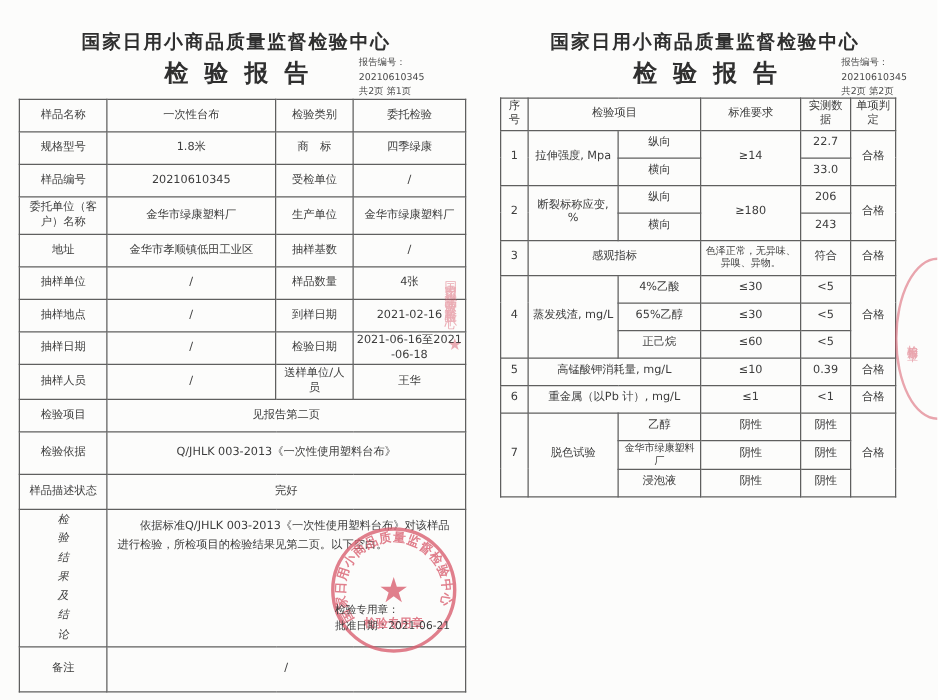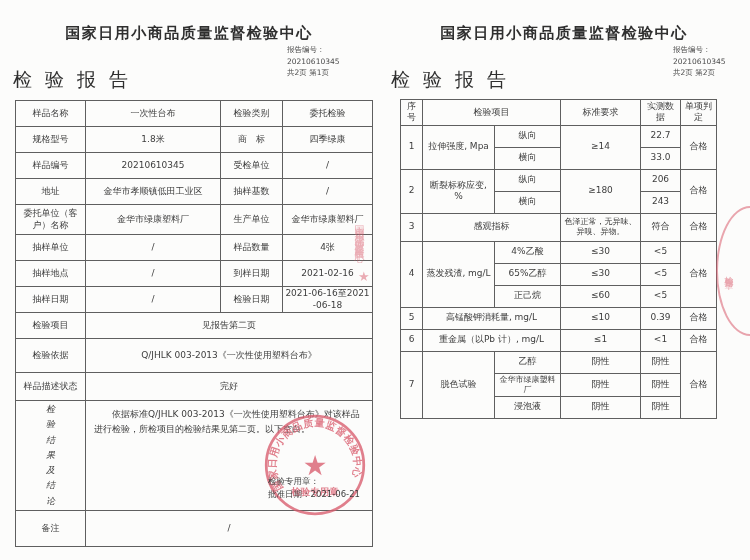--- a/index.html
+++ b/index.html
@@ -2,21 +2,21 @@
 <html><head>
 <meta charset="utf-8">
 <style>
   html,body{margin:0;padding:0;background:#ffffff;}
   .canvas{position:relative;width:750px;height:560px;background:#fcfcfb;
           font-family:"DejaVu Sans","Liberation Sans",sans-serif;color:#3d3d3d;overflow:hidden;}
   .page{position:absolute;top:4px;height:560px;overflow:hidden;}
   .p1{left:0;width:378px;}
   .p2{left:378px;width:372px;}
   .org{ text-align:center;font-size:15px;font-weight:bold;letter-spacing:1.5px;margin-top:20px;color:#2f2f2f;}
-  .rpt-title{text-align:left;font-size:19px;font-weight:normal;letter-spacing:13px;text-indent:13px;margin-top:24px;color:#2f2f2f;}
+  .rpt-title{text-align:center;font-size:19px;font-weight:bold;letter-spacing:13px;text-indent:13px;margin-top:3px;color:#2f2f2f;}
   .meta{position:absolute;top:40px;font-size:7.5px;line-height:1.55;color:#4a4a4a;text-align:left;}
   .p1 .meta{left:287px;}
   .p2 .meta{left:295px;}
   table{border-collapse:collapse;table-layout:fixed;}
   td{border:1px solid #5f5f5f;font-size:9px;line-height:1.25;text-align:center;vertical-align:middle;padding:1px 2px;word-break:break-all;}
   .t1{margin:7px 0 0 15px;width:357px;border:1.5px solid #4c4c4c;}
   .t1 td{height:23px;}
   .t2{margin:6px 0 0 22px;width:316px;border:1.5px solid #4c4c4c;}
   .t2 td{height:19px;}
   .lbl{background:#fcfcfb;}
@@ -67,49 +67,55 @@
         <td>1.8米</td>
         <td class="lbl">商　标</td>
         <td>四季绿康</td>
       </tr>
       <tr>
         <td class="lbl">样品编号</td>
         <td>20210610345</td>
         <td class="lbl">受检单位</td>
         <td>/</td>
       </tr>
-      <tr>
-        <td class="lbl">地址</td>
-        <td>金华市孝顺镇低田工业区</td>
-        <td class="lbl">抽样基数</td>
-        <td>/</td>
-      </tr>
       <tr style="height:30px">
         <td class="lbl">委托单位（客户）名称</td>
         <td>金华市绿康塑料厂</td>
         <td class="lbl">生产单位</td>
         <td>金华市绿康塑料厂</td>
       </tr>
       <tr>
+        <td class="lbl">地址</td>
+        <td>金华市孝顺镇低田工业区</td>
+        <td class="lbl">抽样基数</td>
+        <td>/</td>
+      </tr>
+      <tr>
         <td class="lbl">抽样单位</td>
         <td>/</td>
         <td class="lbl">样品数量</td>
         <td>4张</td>
       </tr>
       <tr>
         <td class="lbl">抽样地点</td>
         <td>/</td>
         <td class="lbl">到样日期</td>
         <td>2021-02-16</td>
       </tr>
       <tr>
         <td class="lbl">抽样日期</td>
         <td>/</td>
         <td class="lbl">检验日期</td>
         <td>2021-06-16至2021-06-18</td>
+      </tr>
+      <tr style="height:28px">
+        <td class="lbl">抽样人员</td>
+        <td>/</td>
+        <td class="lbl">送样单位/人员</td>
+        <td>王华</td>
       </tr>
       <tr style="height:20px">
         <td class="lbl">检验项目</td>
         <td colspan="3">见报告第二页</td>
       </tr>
       <tr style="height:34px">
         <td class="lbl">检验依据</td>
         <td colspan="3">Q/JHLK 003-2013《一次性使用塑料台布》</td>
       </tr>
       <tr style="height:28px">

